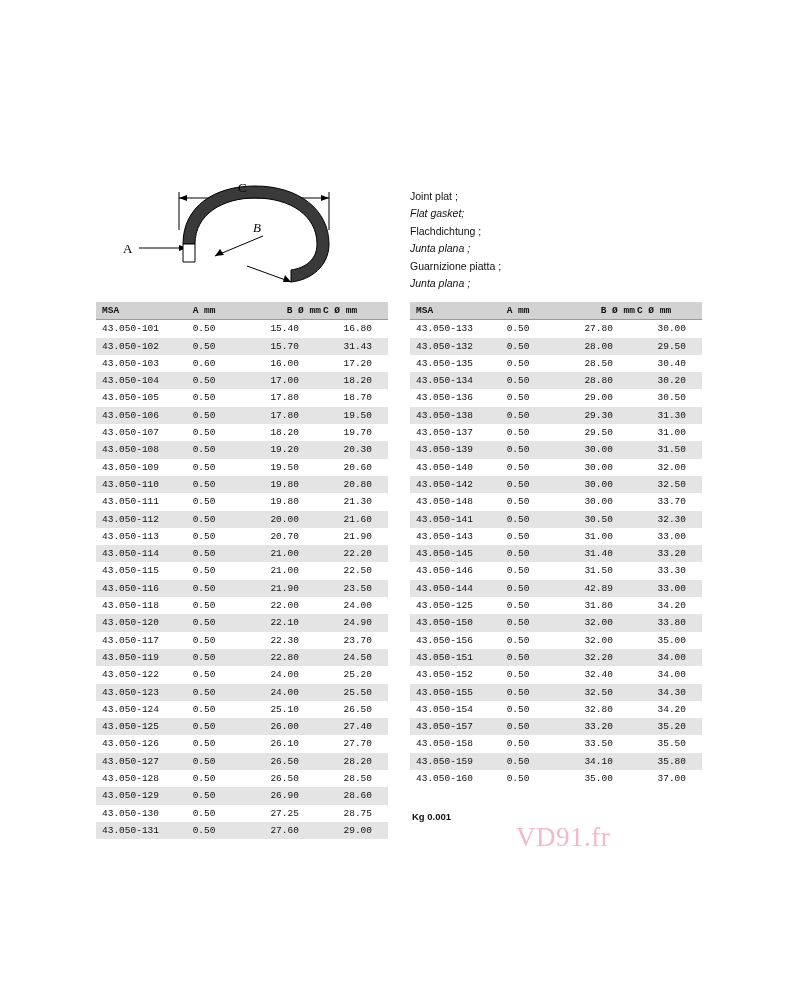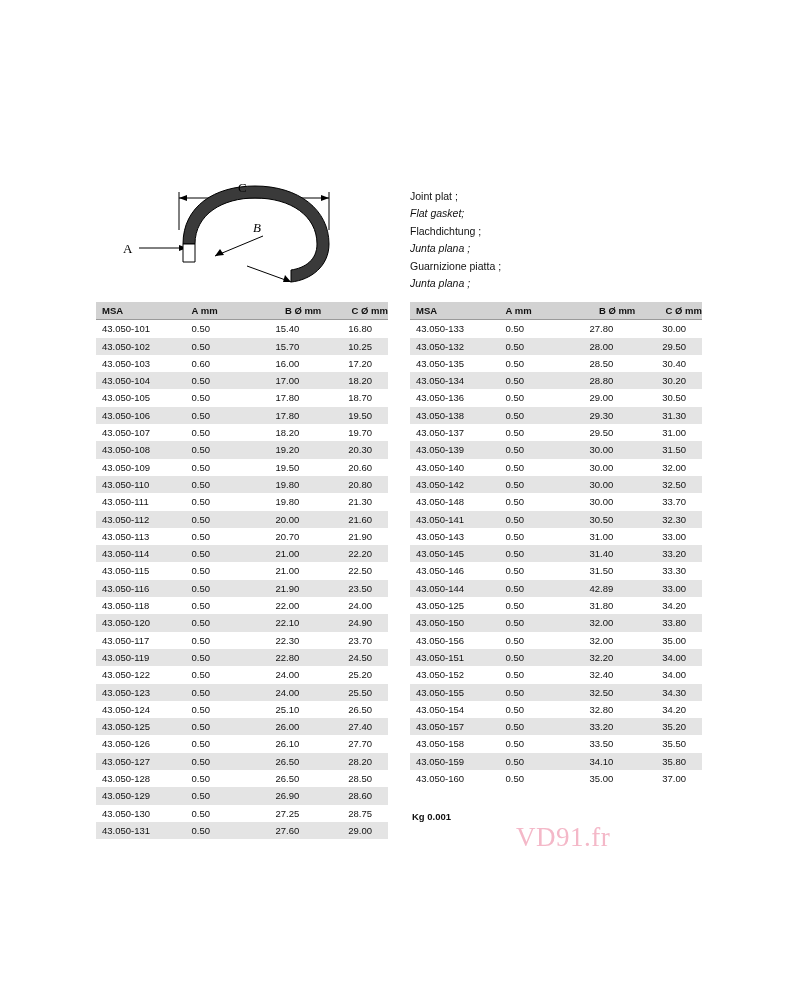--- a/index.html
+++ b/index.html
@@ -42,20 +42,21 @@
     color: #111;
   }
   .desc .it { font-style: italic; }
 
   
   .tbl {
     position: absolute;
     border-collapse: collapse;
     font-size: 9.5px;
     color: #111;
+    font-family: Liberation Mono, monospace;
   }
   .tbl.left  { left: 96px;  top: 302px; width: 292px; }
   .tbl.right { left: 410px; top: 302px; width: 292px; }
 
   .tbl th, .tbl td {
     padding: 0;
     height: 17.3px;
     line-height: 17.3px;
     font-weight: normal;
     white-space: nowrap;
@@ -68,21 +69,21 @@
   }
   .tbl tbody tr:nth-child(odd) { background: #ffffff; }
   .tbl tbody tr:nth-child(even) { background: #e4e4e4; }
 
   .c-msa { width: 104px; padding-left: 6px !important; text-align: left; }
   .c-a   { width: 62px;  text-align: left; }
   .c-b   { width: 66px;  text-align: right; padding-right: 22px !important; font-weight: bold; }
   .c-c   { width: 60px;  text-align: right; padding-right: 16px !important; }
 
   thead .c-b { text-align: right; padding-right: 0 !important; }
-  thead .c-c { text-align: right; padding-right: 0 !important; }
+  thead .c-c { text-align: left; padding-right: 0 !important; }
 
   .tbl .hdr-b { padding-left: 2px; }
   .tbl .hdr-c { padding-left: 2px; }
 
   .weight {
     position: absolute;
     left: 412px;
     font-size: 9.5px;
     font-weight: bold;
     color: #111;
@@ -154,21 +155,21 @@
         <tr>
           <td class="c-msa">43.050-101</td>
           <td class="c-a">0.50</td>
           <td class="c-b">15.40</td>
           <td class="c-c">16.80</td>
         </tr>
         <tr>
           <td class="c-msa">43.050-102</td>
           <td class="c-a">0.50</td>
           <td class="c-b">15.70</td>
-          <td class="c-c">10.25</td>
+          <td class="c-c">31.43</td>
         </tr>
         <tr>
           <td class="c-msa">43.050-103</td>
           <td class="c-a">0.60</td>
           <td class="c-b">16.00</td>
           <td class="c-c">17.20</td>
         </tr>
         <tr>
           <td class="c-msa">43.050-104</td>
           <td class="c-a">0.50</td>

